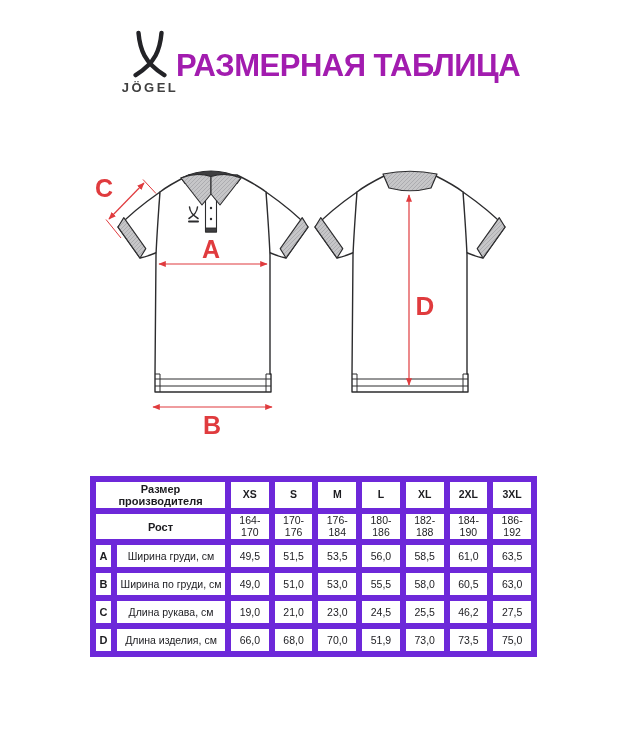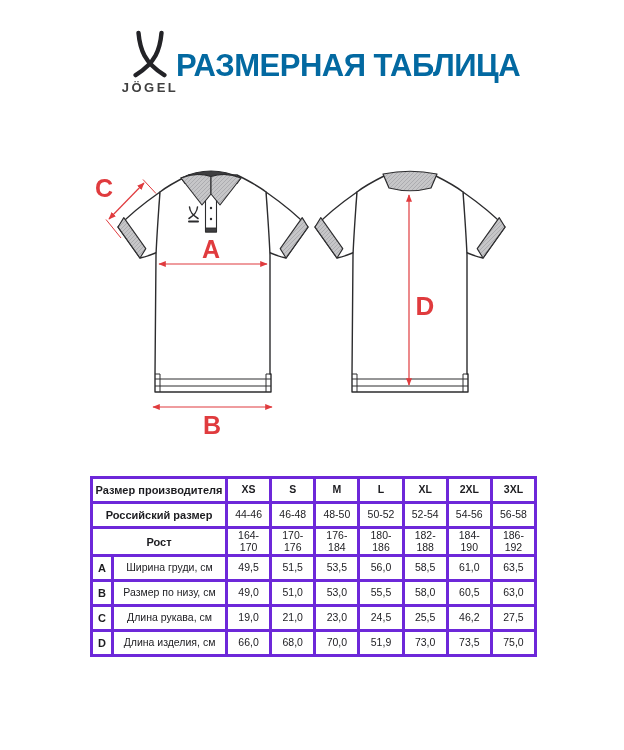--- a/index.html
+++ b/index.html
@@ -3,27 +3,27 @@
 <meta charset="utf-8">
 <style>
   html,body{margin:0;padding:0;background:#ffffff;}
   .page{position:relative;width:624px;height:750px;background:#ffffff;overflow:hidden;
         font-family:"Liberation Sans",sans-serif;color:#1c1c20;}
   
   .brand{position:absolute;left:108px;top:30px;width:84px;text-align:center;}
   .brand svg{display:block;margin:0 auto;}
   .brand-name{font-size:13px;font-weight:700;letter-spacing:2.5px;color:#404040;margin-top:2px;}
   .page-title{position:absolute;left:176px;top:50px;margin:0;font-size:31px;line-height:31px;
-              font-weight:700;letter-spacing:-0.5px;color:#0369a1;white-space:nowrap;}
+              font-weight:700;letter-spacing:-0.5px;color:#a21caf;white-space:nowrap;}
   
   .diagram{position:absolute;left:0;top:150px;width:624px;height:310px;}
   
   .size-table{position:absolute;left:90px;top:476px;width:447px;border-collapse:collapse;
               table-layout:fixed;background:#fff;border:2px solid #1b1b1e;}
-  .size-table th,.size-table td{border:3px solid #6d28d9;height:20px;padding:1px 2px;
+  .size-table th,.size-table td{border:6px solid #6d28d9;height:20px;padding:1px 2px;
               text-align:center;vertical-align:middle;line-height:1.1;}
   .row-label{font-weight:700;font-size:11px;}
   .size-head{font-weight:700;font-size:10.5px;}
   .num{font-weight:400;font-size:10.5px;}
   .letter{font-weight:700;font-size:11px;}
   .dim-label{font-weight:400;font-size:10.5px;text-align:left;padding-left:9px;}
 </style>
 </head>
 <body>
 
@@ -142,30 +142,20 @@
         <th class="row-label" colspan="2">Размер производителя</th>
         <td class="size-head">XS</td>
         <td class="size-head">S</td>
         <td class="size-head">M</td>
         <td class="size-head">L</td>
         <td class="size-head">XL</td>
         <td class="size-head">2XL</td>
         <td class="size-head">3XL</td>
       </tr>
       <tr>
-        <th class="row-label" colspan="2">Российский размер</th>
-        <td class="num">44-46</td>
-        <td class="num">46-48</td>
-        <td class="num">48-50</td>
-        <td class="num">50-52</td>
-        <td class="num">52-54</td>
-        <td class="num">54-56</td>
-        <td class="num">56-58</td>
-      </tr>
-      <tr>
         <th class="row-label" colspan="2">Рост</th>
         <td class="num">164-170</td>
         <td class="num">170-176</td>
         <td class="num">176-184</td>
         <td class="num">180-186</td>
         <td class="num">182-188</td>
         <td class="num">184-190</td>
         <td class="num">186-192</td>
       </tr>
       <tr>
@@ -174,21 +164,21 @@
         <td class="num">49,5</td>
         <td class="num">51,5</td>
         <td class="num">53,5</td>
         <td class="num">56,0</td>
         <td class="num">58,5</td>
         <td class="num">61,0</td>
         <td class="num">63,5</td>
       </tr>
       <tr>
         <th class="letter">B</th>
-        <th class="dim-label">Размер по низу, см</th>
+        <th class="dim-label">Ширина по груди, см</th>
         <td class="num">49,0</td>
         <td class="num">51,0</td>
         <td class="num">53,0</td>
         <td class="num">55,5</td>
         <td class="num">58,0</td>
         <td class="num">60,5</td>
         <td class="num">63,0</td>
       </tr>
       <tr>
         <th class="letter">C</th>

